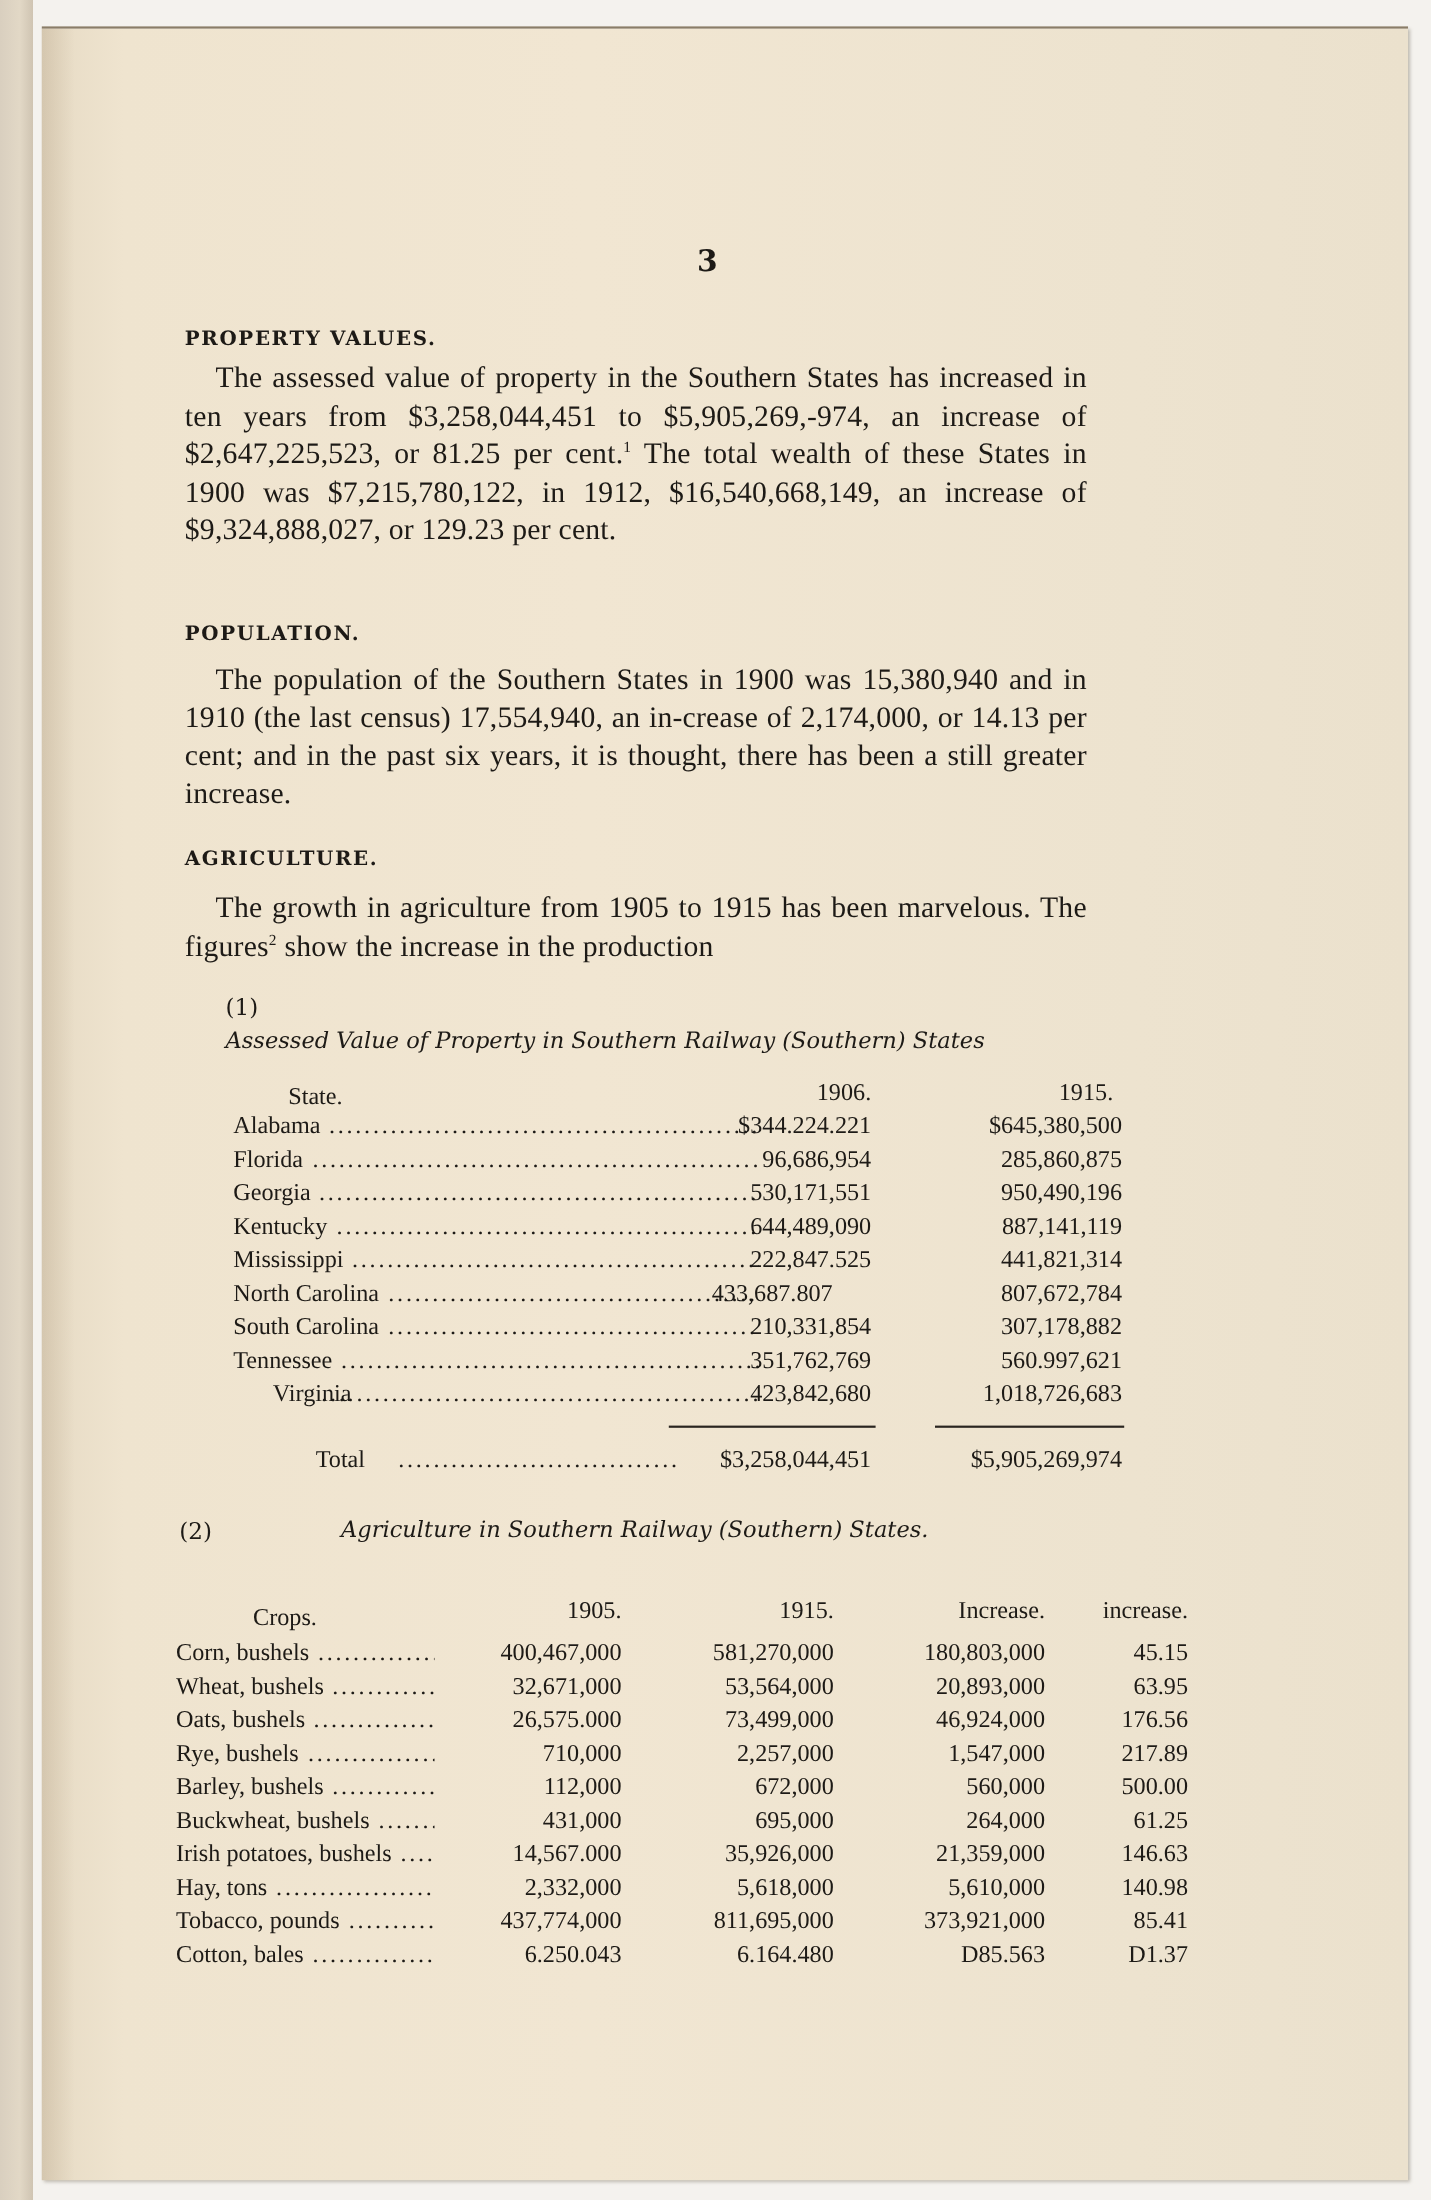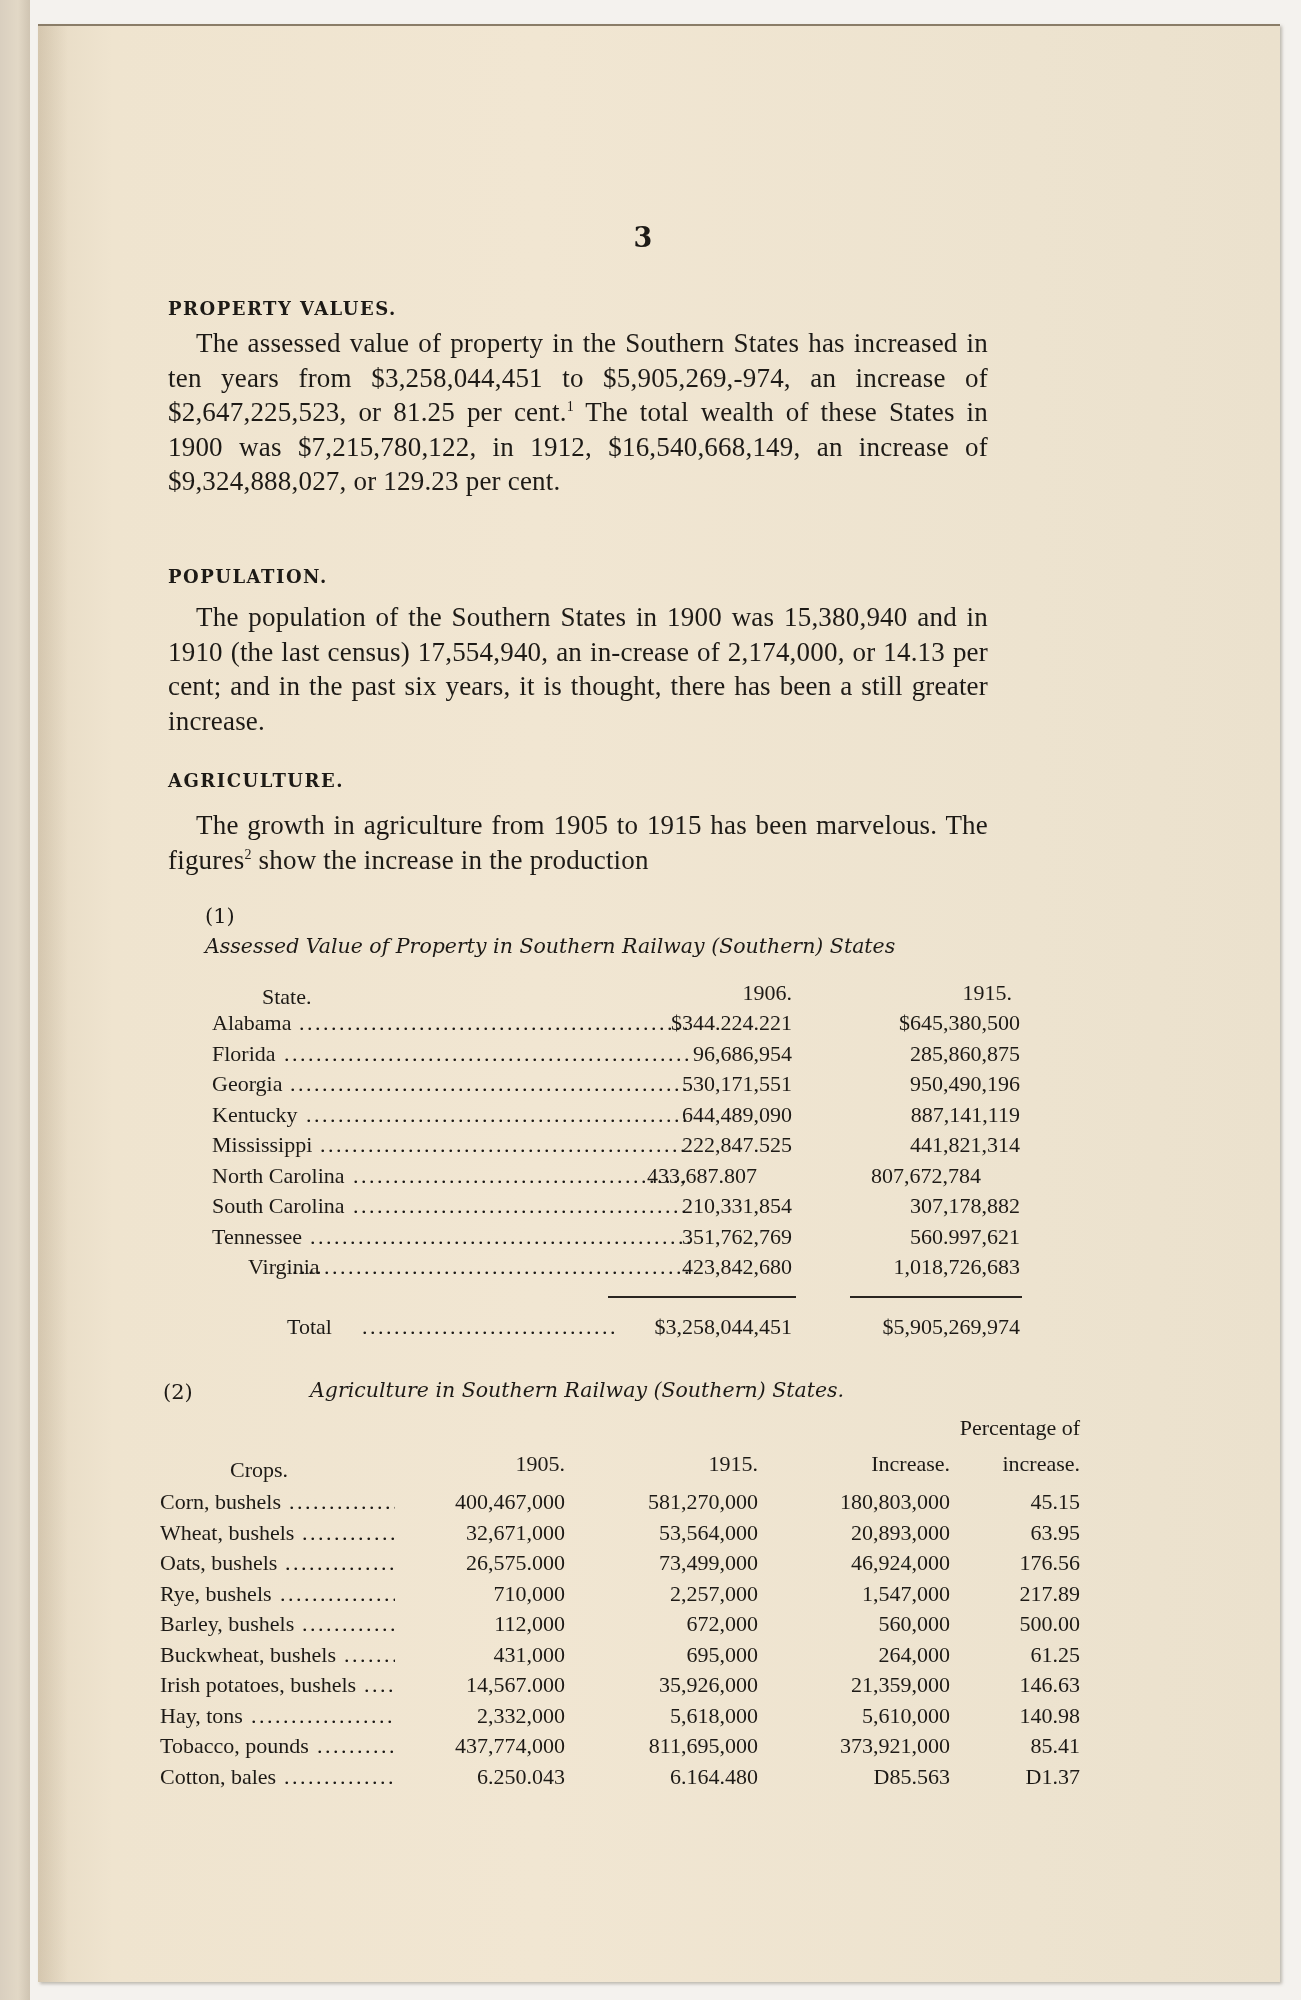--- a/index.html
+++ b/index.html
@@ -155,21 +155,21 @@
       <div class="row" style="top: 152px; width: 820px;">
         <span class="cell" style="left:0;">Mississippi</span>
         <span class="leader" style="width: 370px; left: 108px;">................................................................</span>
         <span class="cell r" style="left:400px; width:180px;">222,847.525</span>
         <span class="cell r" style="left:620px; width:188px;">441,821,314</span>
       </div>
       <div class="row" style="top: 182.5px; width: 820px;">
         <span class="cell" style="left:0;">North Carolina</span>
         <span class="leader" style="width: 337px; left: 141px;">................................................................</span>
         <span class="cell r" style="left:400px; width:180px;text-align:center;">433,687.807</span>
-        <span class="cell r" style="left:620px; width:188px;text-align:center;">807,672,784</span>
+        <span class="cell r" style="left:620px; width:188px;">807,672,784</span>
       </div>
       <div class="row" style="top: 213px; width: 820px;">
         <span class="cell" style="left:0;">South Carolina</span>
         <span class="leader" style="width: 337px; left: 141px;">................................................................</span>
         <span class="cell r" style="left:400px; width:180px;">210,331,854</span>
         <span class="cell r" style="left:620px; width:188px;">307,178,882</span>
       </div>
       <div class="row" style="top: 243.5px; width: 820px;">
         <span class="cell" style="left:0;">Tennessee</span>
         <span class="leader" style="width: 380px; left: 98px;">................................................................</span>
@@ -190,23 +190,20 @@
     <span class="leader" style="left:150px; width:255px;">..........................................</span>
     <span class="cell r" style="left:400px; width:180px;">$3,258,044,451</span>
     <span class="cell r" style="left:620px; width:188px;">$5,905,269,974</span>
   </div>
 </div>
 
 <div class="abs table-num" style="left:163px; top:1380px;">(2)</div>
 <div class="abs table-title" style="left:310px; top:1378px;">Agriculture in Southern Railway (Southern) States.</div>
 
 <div class="abs tbl" id="table2" style="left:160px; top:1415px; width:940px; height:380px;">
-  <div class="row hdr" style="top:0; width:940px;">
-    <span class="cell r" style="left:740px; width:180px;">Percentage of</span>
-  </div>
   <div class="row hdr" style="top:36px; width:940px;">
     <span class="cell" style="left:70px; top:6px;">Crops.</span>
     <span class="cell r" style="left:240px; width:165px;">1905.</span>
     <span class="cell r" style="left:430px; width:168px;">1915.</span>
     <span class="cell r" style="left:620px; width:170px;">Increase.</span>
     <span class="cell r" style="left:790px; width:130px;">increase.</span>
   </div>
   <div id="t2rows">
       <div class="row" style="top: 74px; width: 940px;">
         <span class="cell" style="left:0;">Corn, bushels</span>

